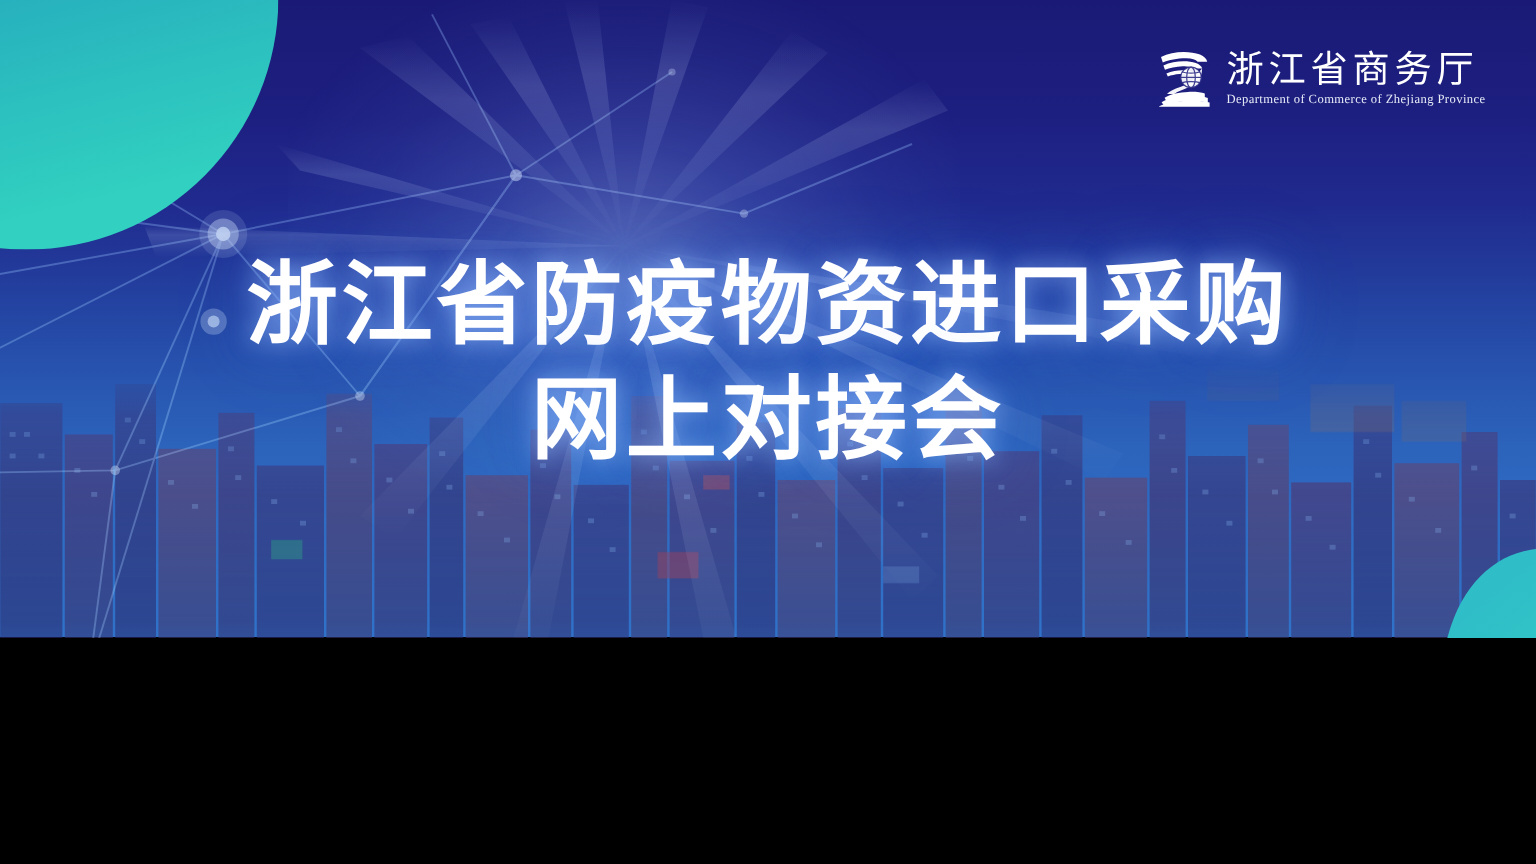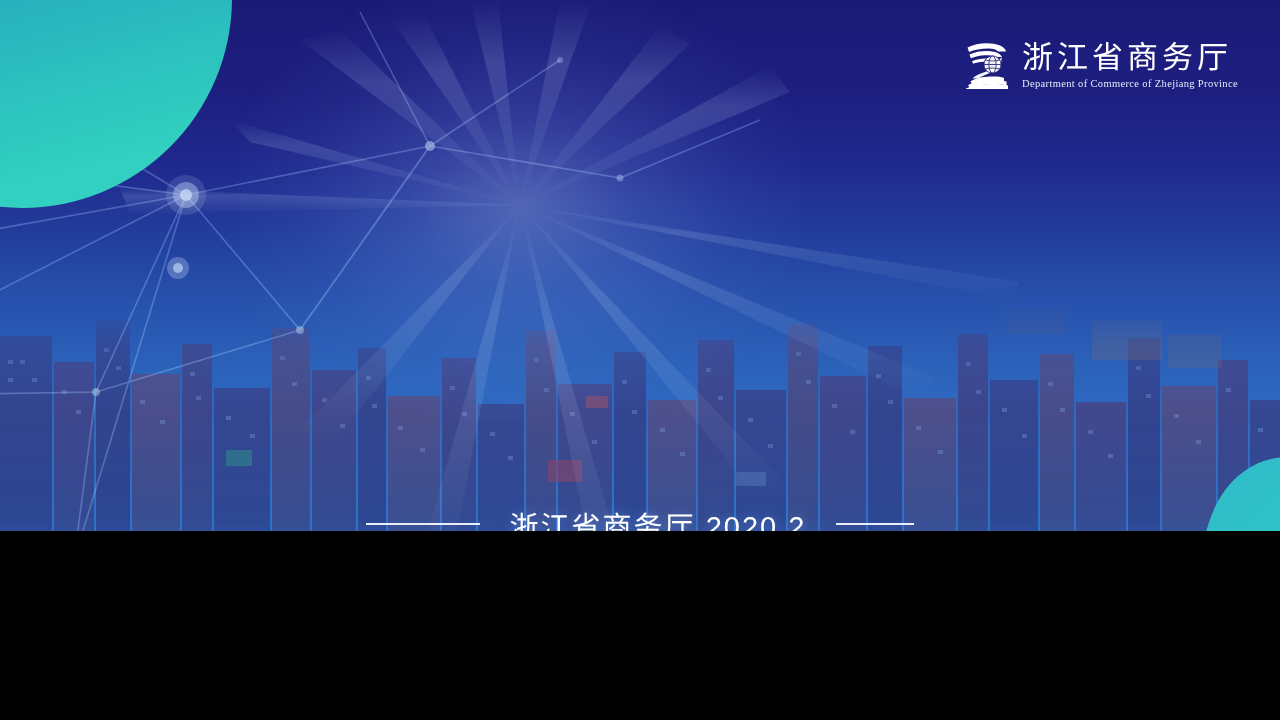--- a/index.html
+++ b/index.html
@@ -428,21 +428,18 @@
         </g>
       </g>
     </svg>
     <div class="logo-text">
       <div class="logo-cn">浙江省商务厅</div>
       <div class="logo-en">Department of Commerce of Zhejiang Province</div>
     </div>
   </div>
 
   <div class="title-block">
-  </div>
-
-  <div class="subtitle-row">
-    <span class="rule left"></span>
-    <span class="subtitle-text">浙江省商务厅 2020.2</span>
-    <span class="rule right"></span>
-  </div>
+    <div class="title-line">浙江省防疫物资进口采购</div>
+    <div class="title-line">网上对接会</div>
+  </div>
+
 
 </div>
 
 </body></html>

